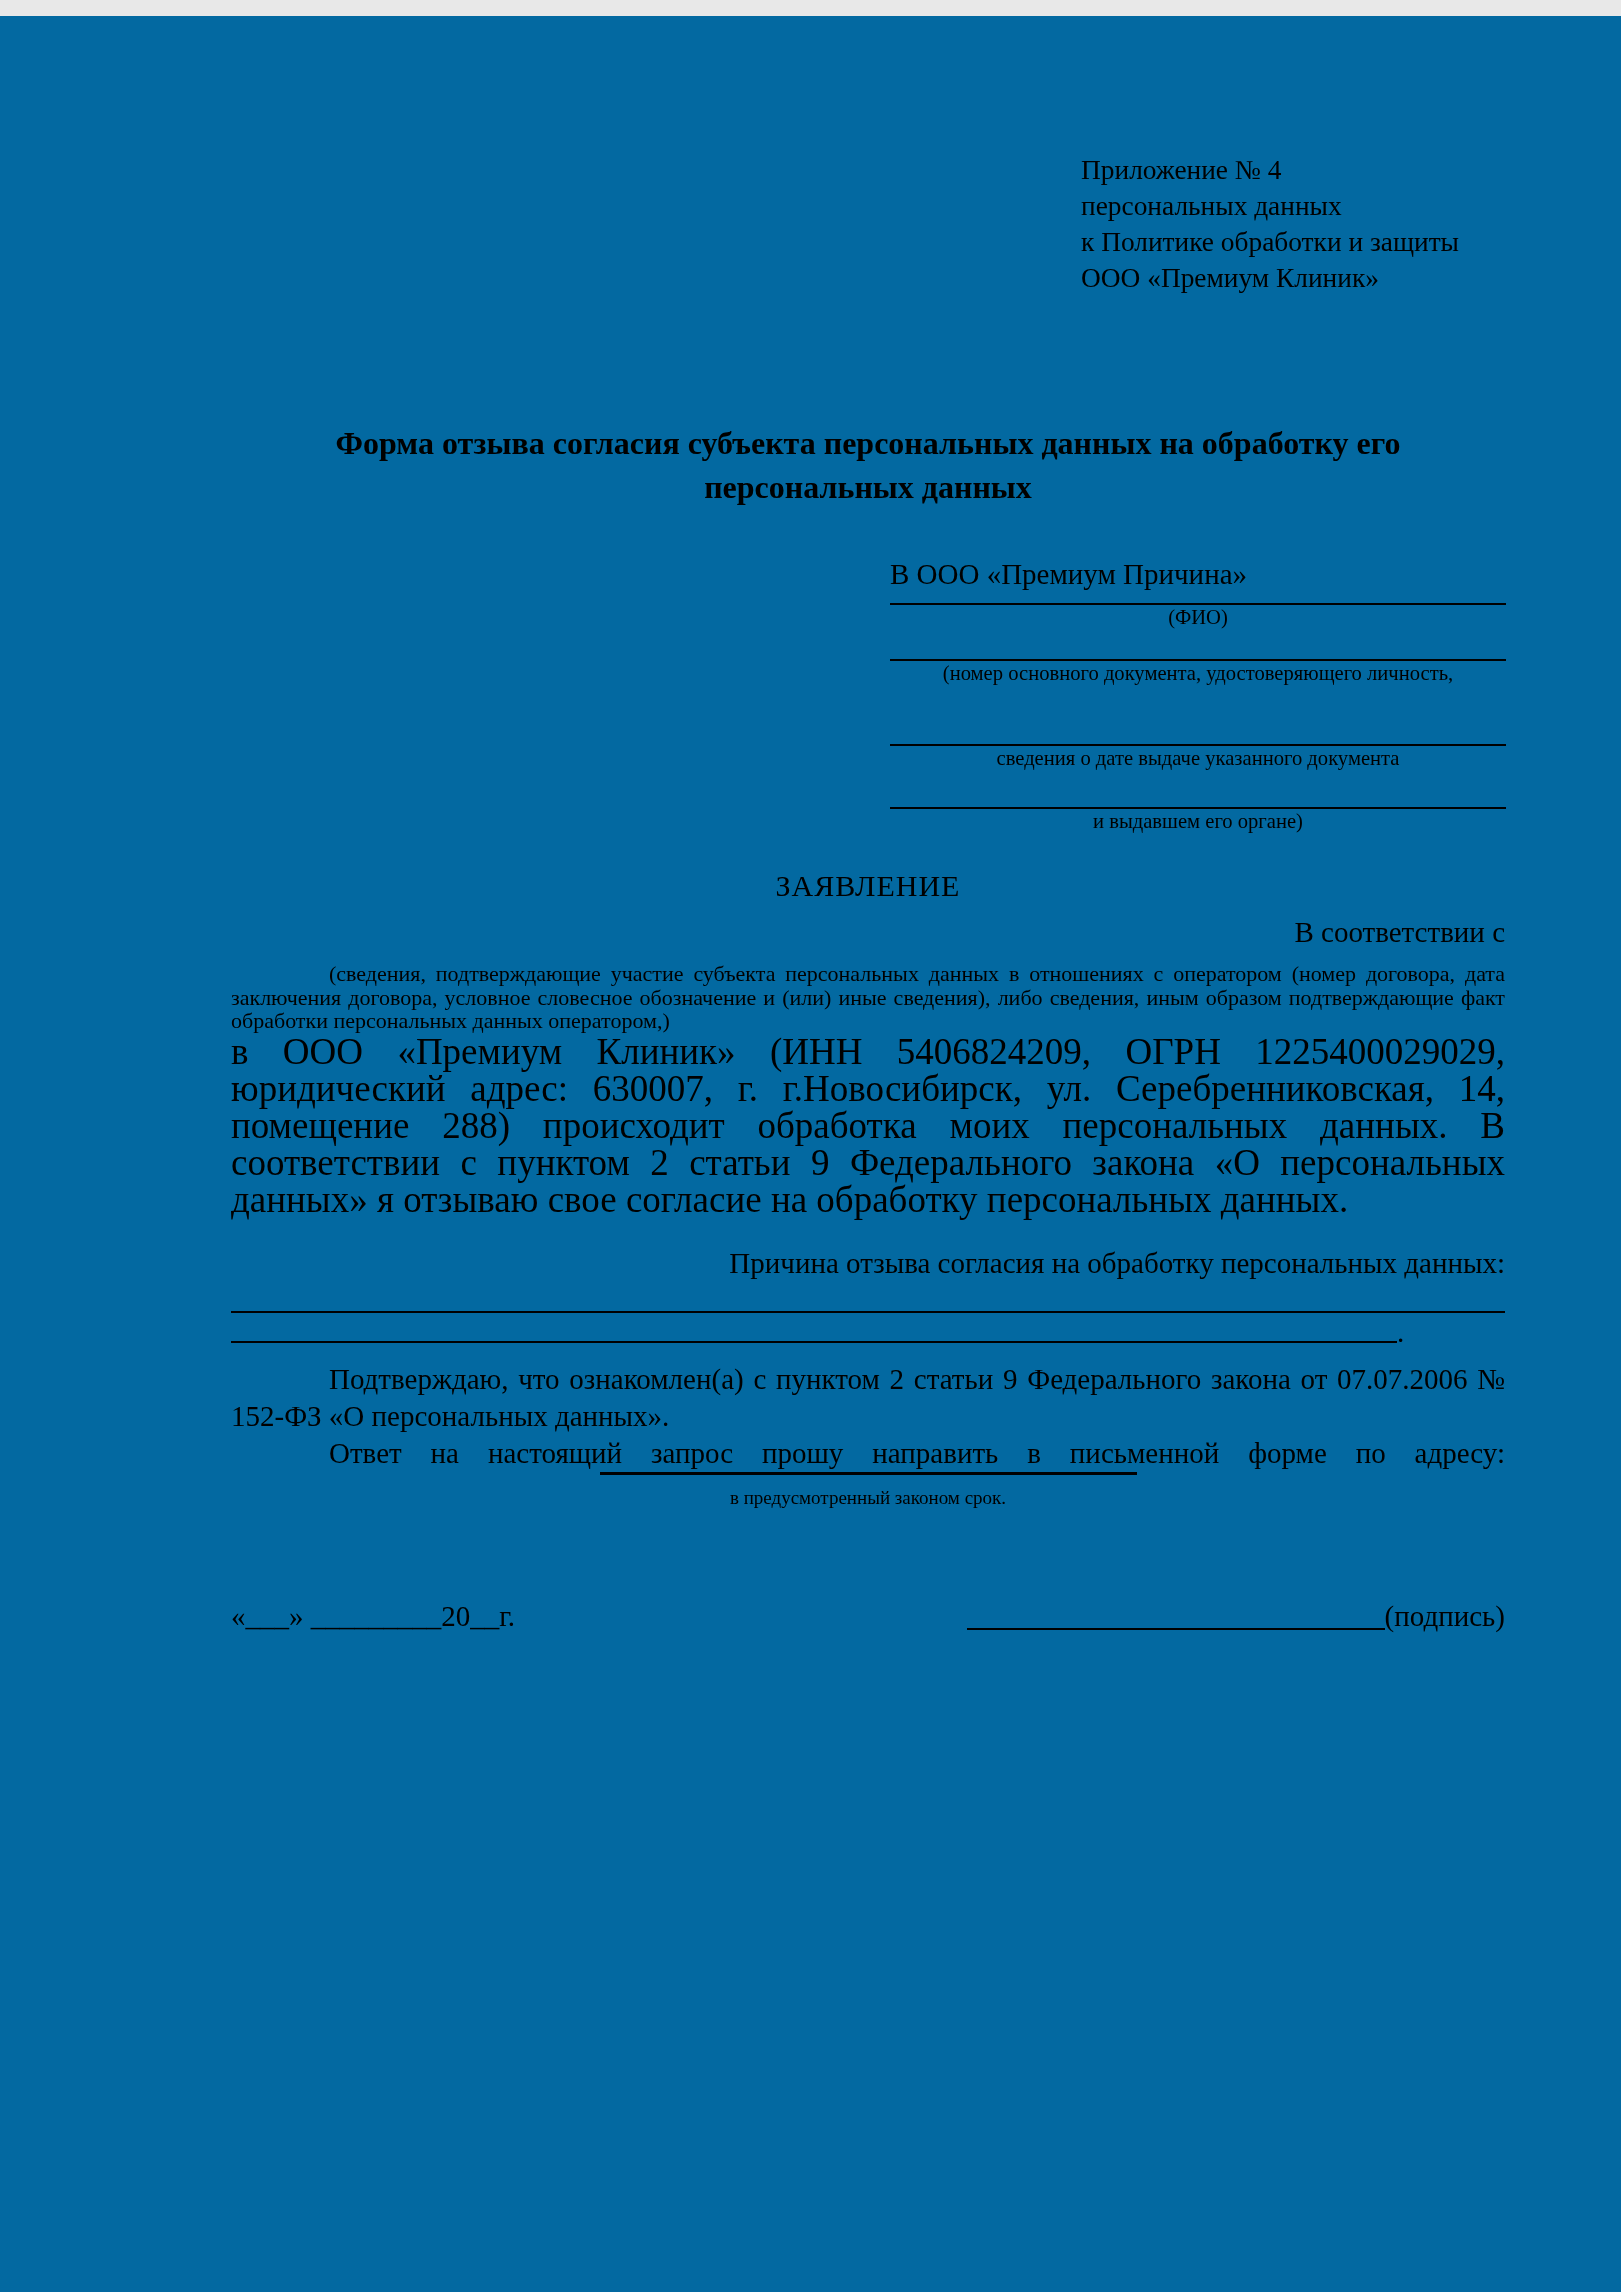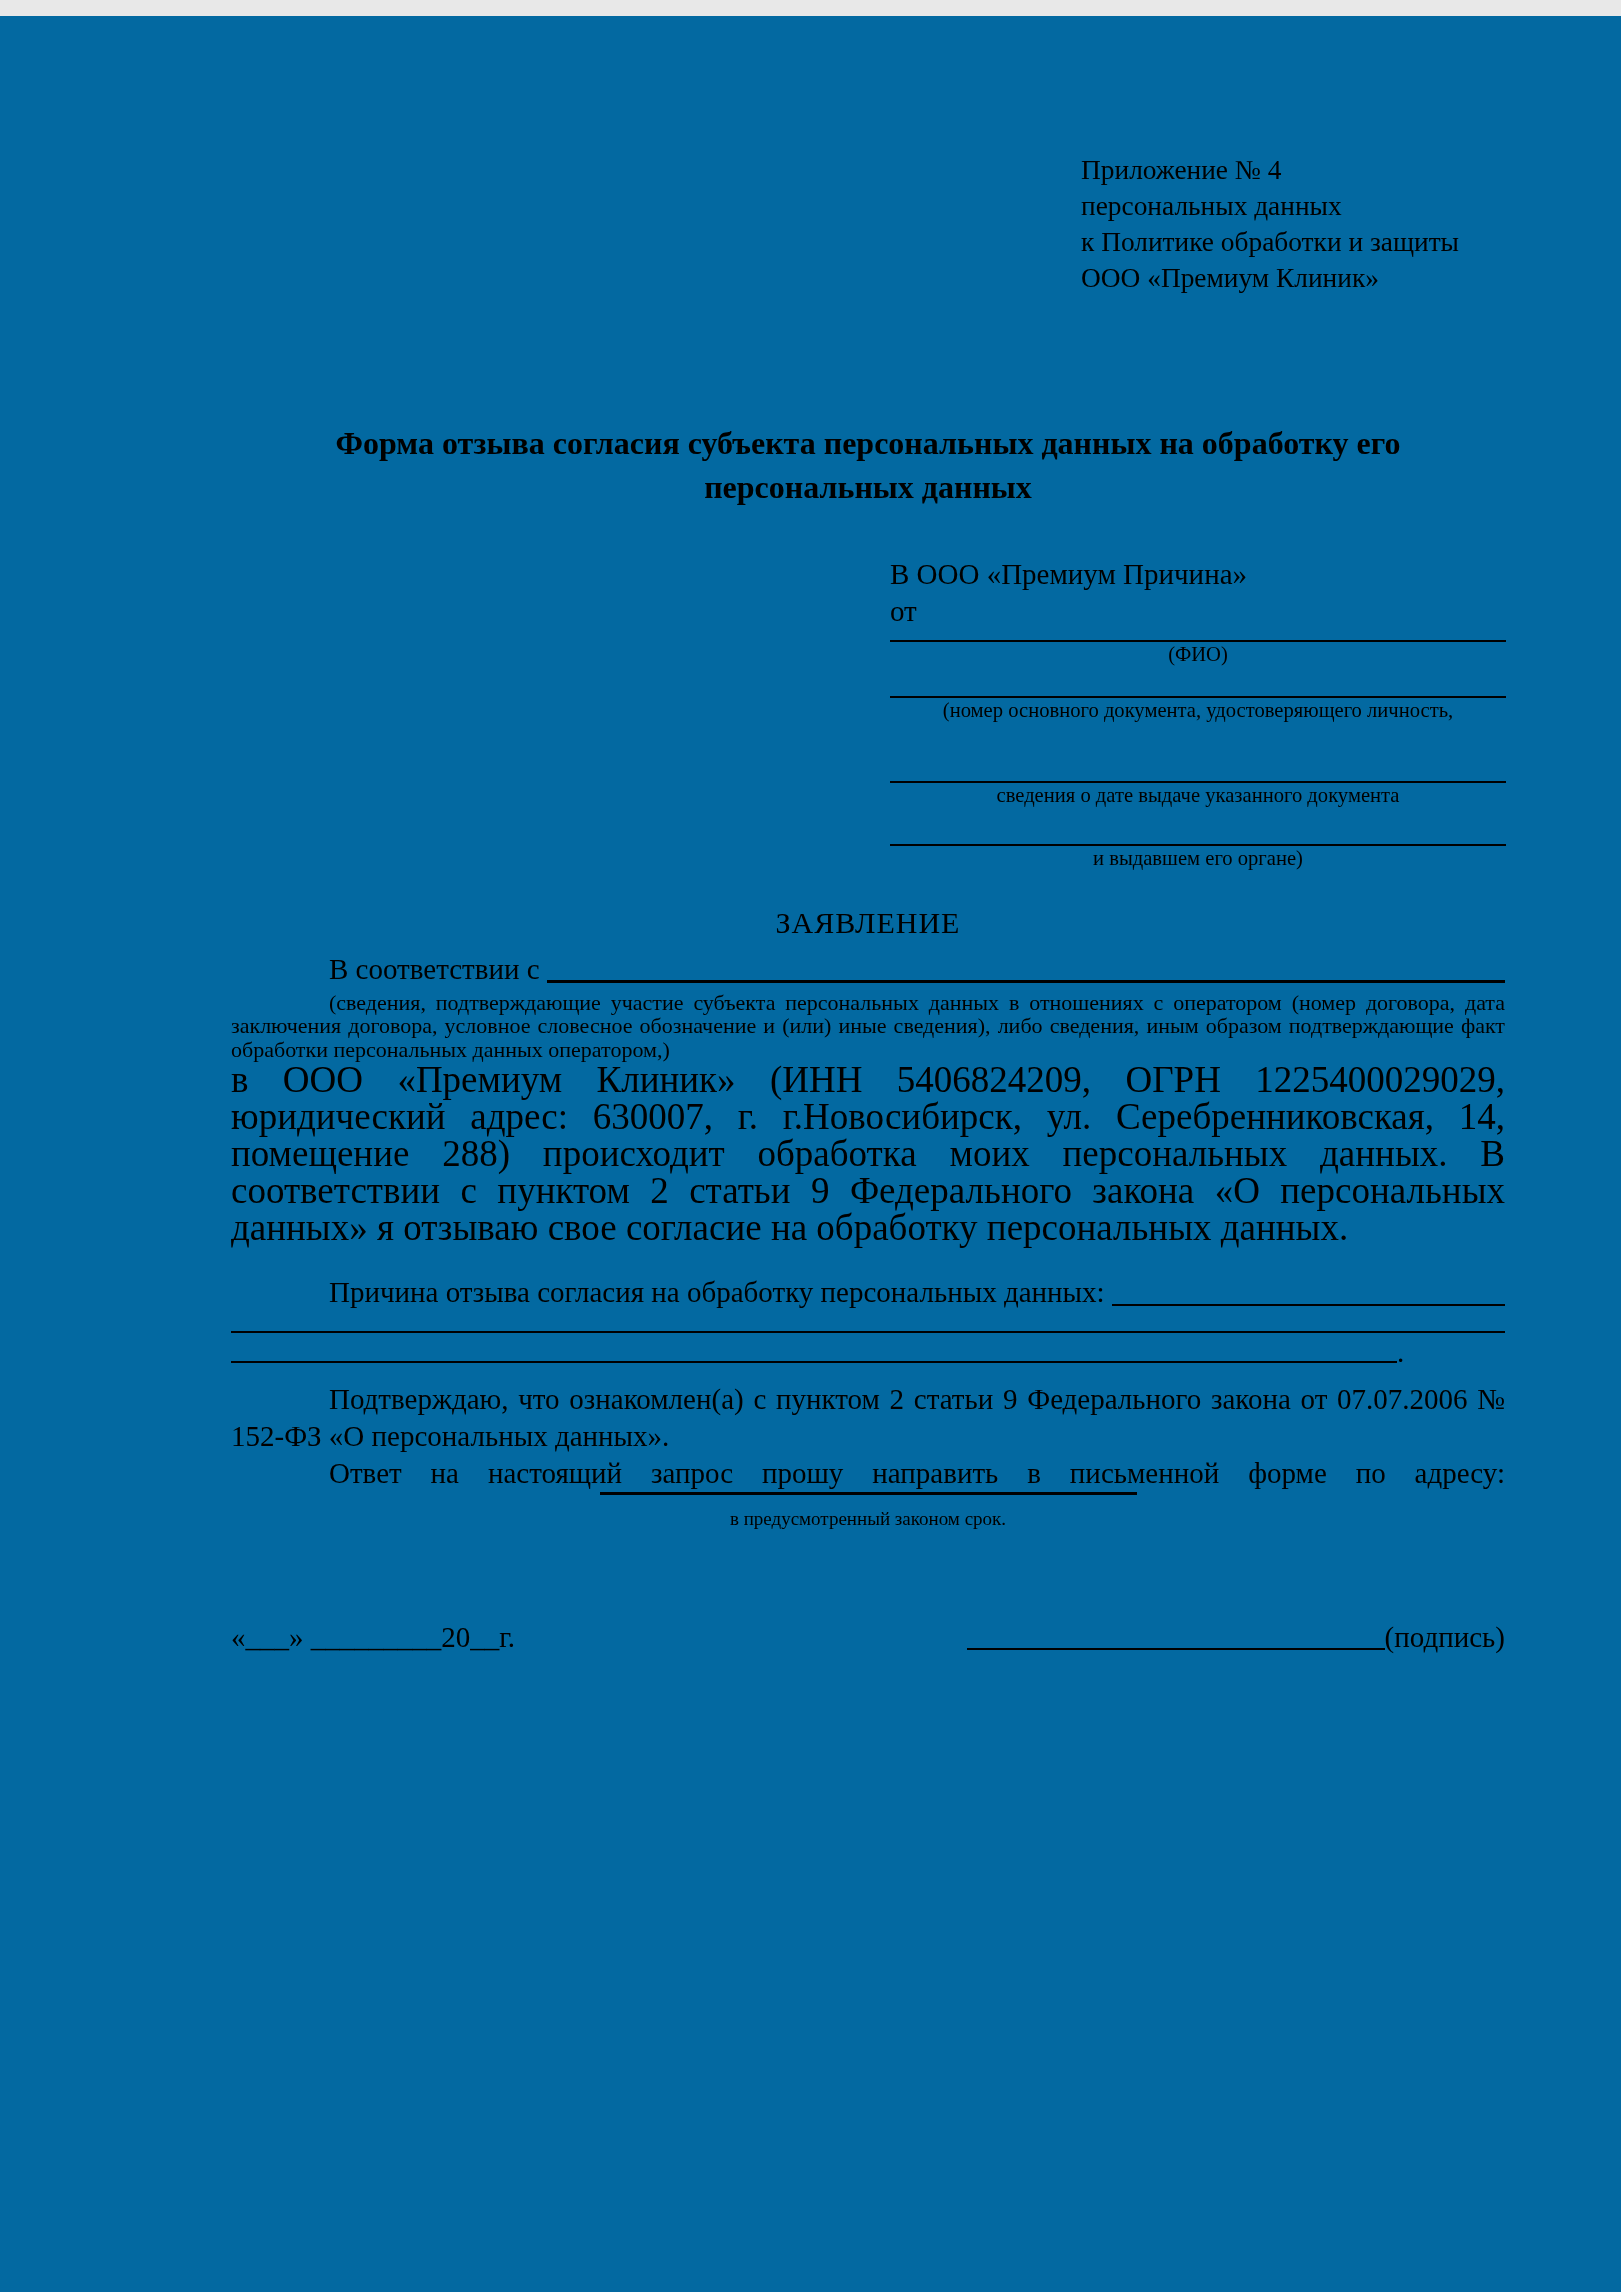--- a/index.html
+++ b/index.html
@@ -22,21 +22,21 @@
   .blank-rule { border-bottom:2.9px solid #000; height:0; }
   .recipient .blank-rule { width:100%; }
   .cap { font-size:20.6px; line-height:25.5px; text-align:center; }
   .r1 { margin-top:9.8px; }
   .r2 { margin-top:29px; }
   .r3 { margin-top:57px; }
   .r4 { margin-top:36px; }
 
   .statement-heading { margin-top:32px; font-size:30px; line-height:37px; text-align:center; letter-spacing:1px; }
 
-  .fill-row { display:flex; align-items:flex-end; font-size:29px; line-height:39px; }
+  .fill-row { display:flex; align-items:flex-end; font-size:29px; line-height:39px;flex-direction:column; }
   .fill-row .lead { white-space:nowrap; }
   .fill-flex { flex:1 1 auto; border-bottom:3.9px solid #000; margin-bottom:5.9px; margin-left:7.8px; }
   .intro-row { margin-top:8.8px; }
   .indent { padding-left:98px; }
 
   .small-note { margin-top:2px; font-size:22px; line-height:23.5px; text-align:justify; text-indent:98px; }
 
   .body-par { margin-top:0; font-size:37px; line-height:37px; text-align:justify; }
 
   .reason-row { margin-top:26.5px; }
@@ -73,21 +73,20 @@
       <div>Приложение № 4</div>
       <div>персональных данных</div>
       <div>к Политике обработки и защиты</div>
       <div>ООО «Премиум Клиник»</div>
     </div>
 
     <div class="doc-title">Форма отзыва согласия субъекта персональных данных на обработку его персональных данных</div>
 
     <div class="recipient">
       <div>В ООО «Премиум Причина»</div>
-      <div>от</div>
       <div class="blank-rule r1"></div>
       <div class="cap">(ФИО)</div>
       <div class="blank-rule r2"></div>
       <div class="cap">(номер основного документа, удостоверяющего личность,</div>
       <div class="blank-rule r3"></div>
       <div class="cap">сведения о дате выдаче указанного документа</div>
       <div class="blank-rule r4"></div>
       <div class="cap">и выдавшем его органе)</div>
     </div>
 

